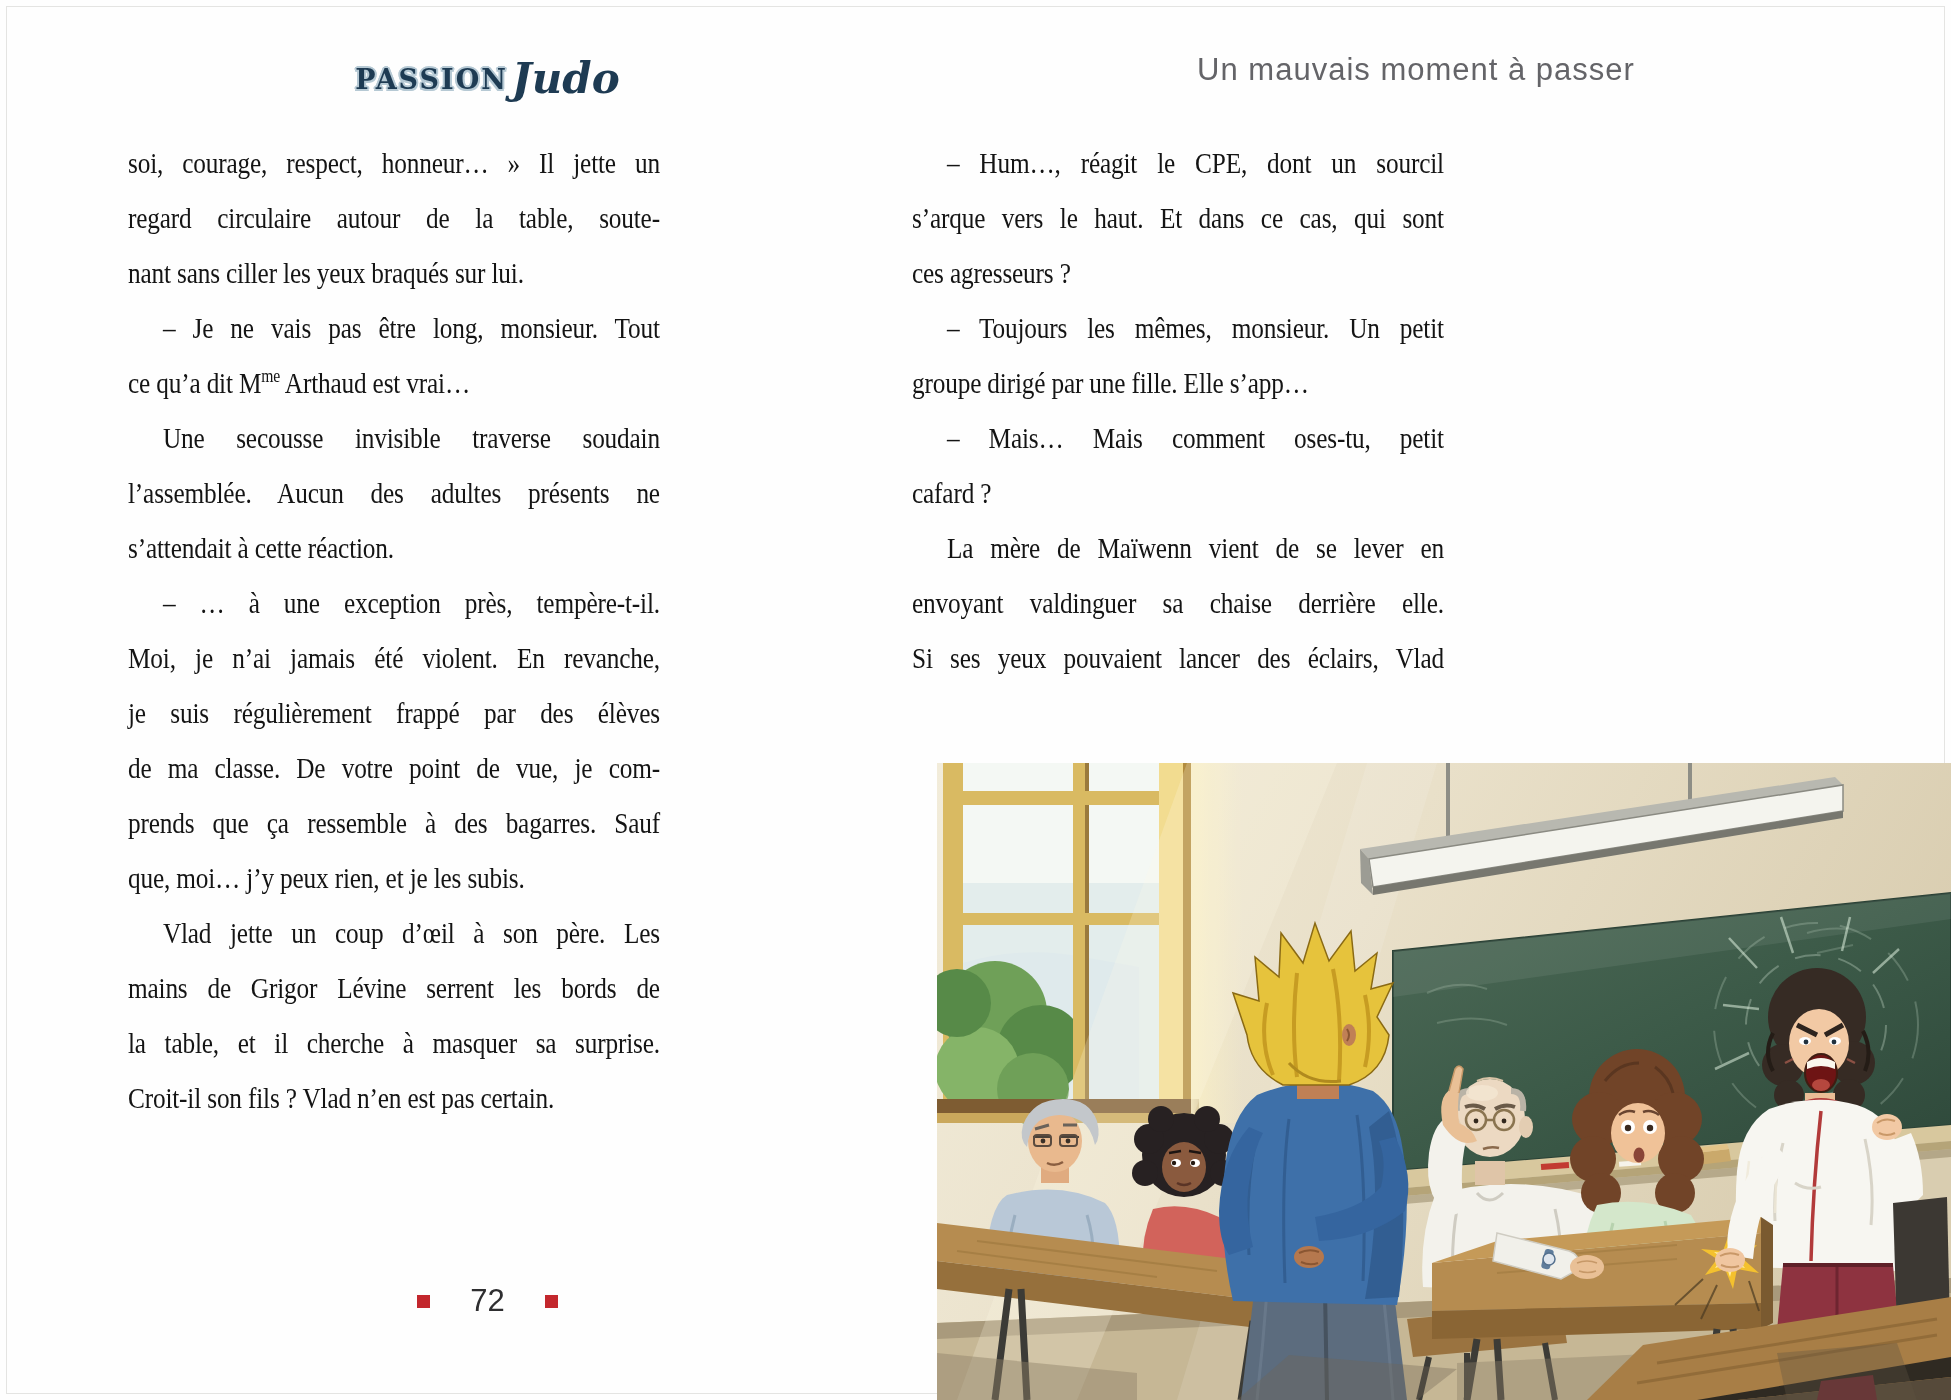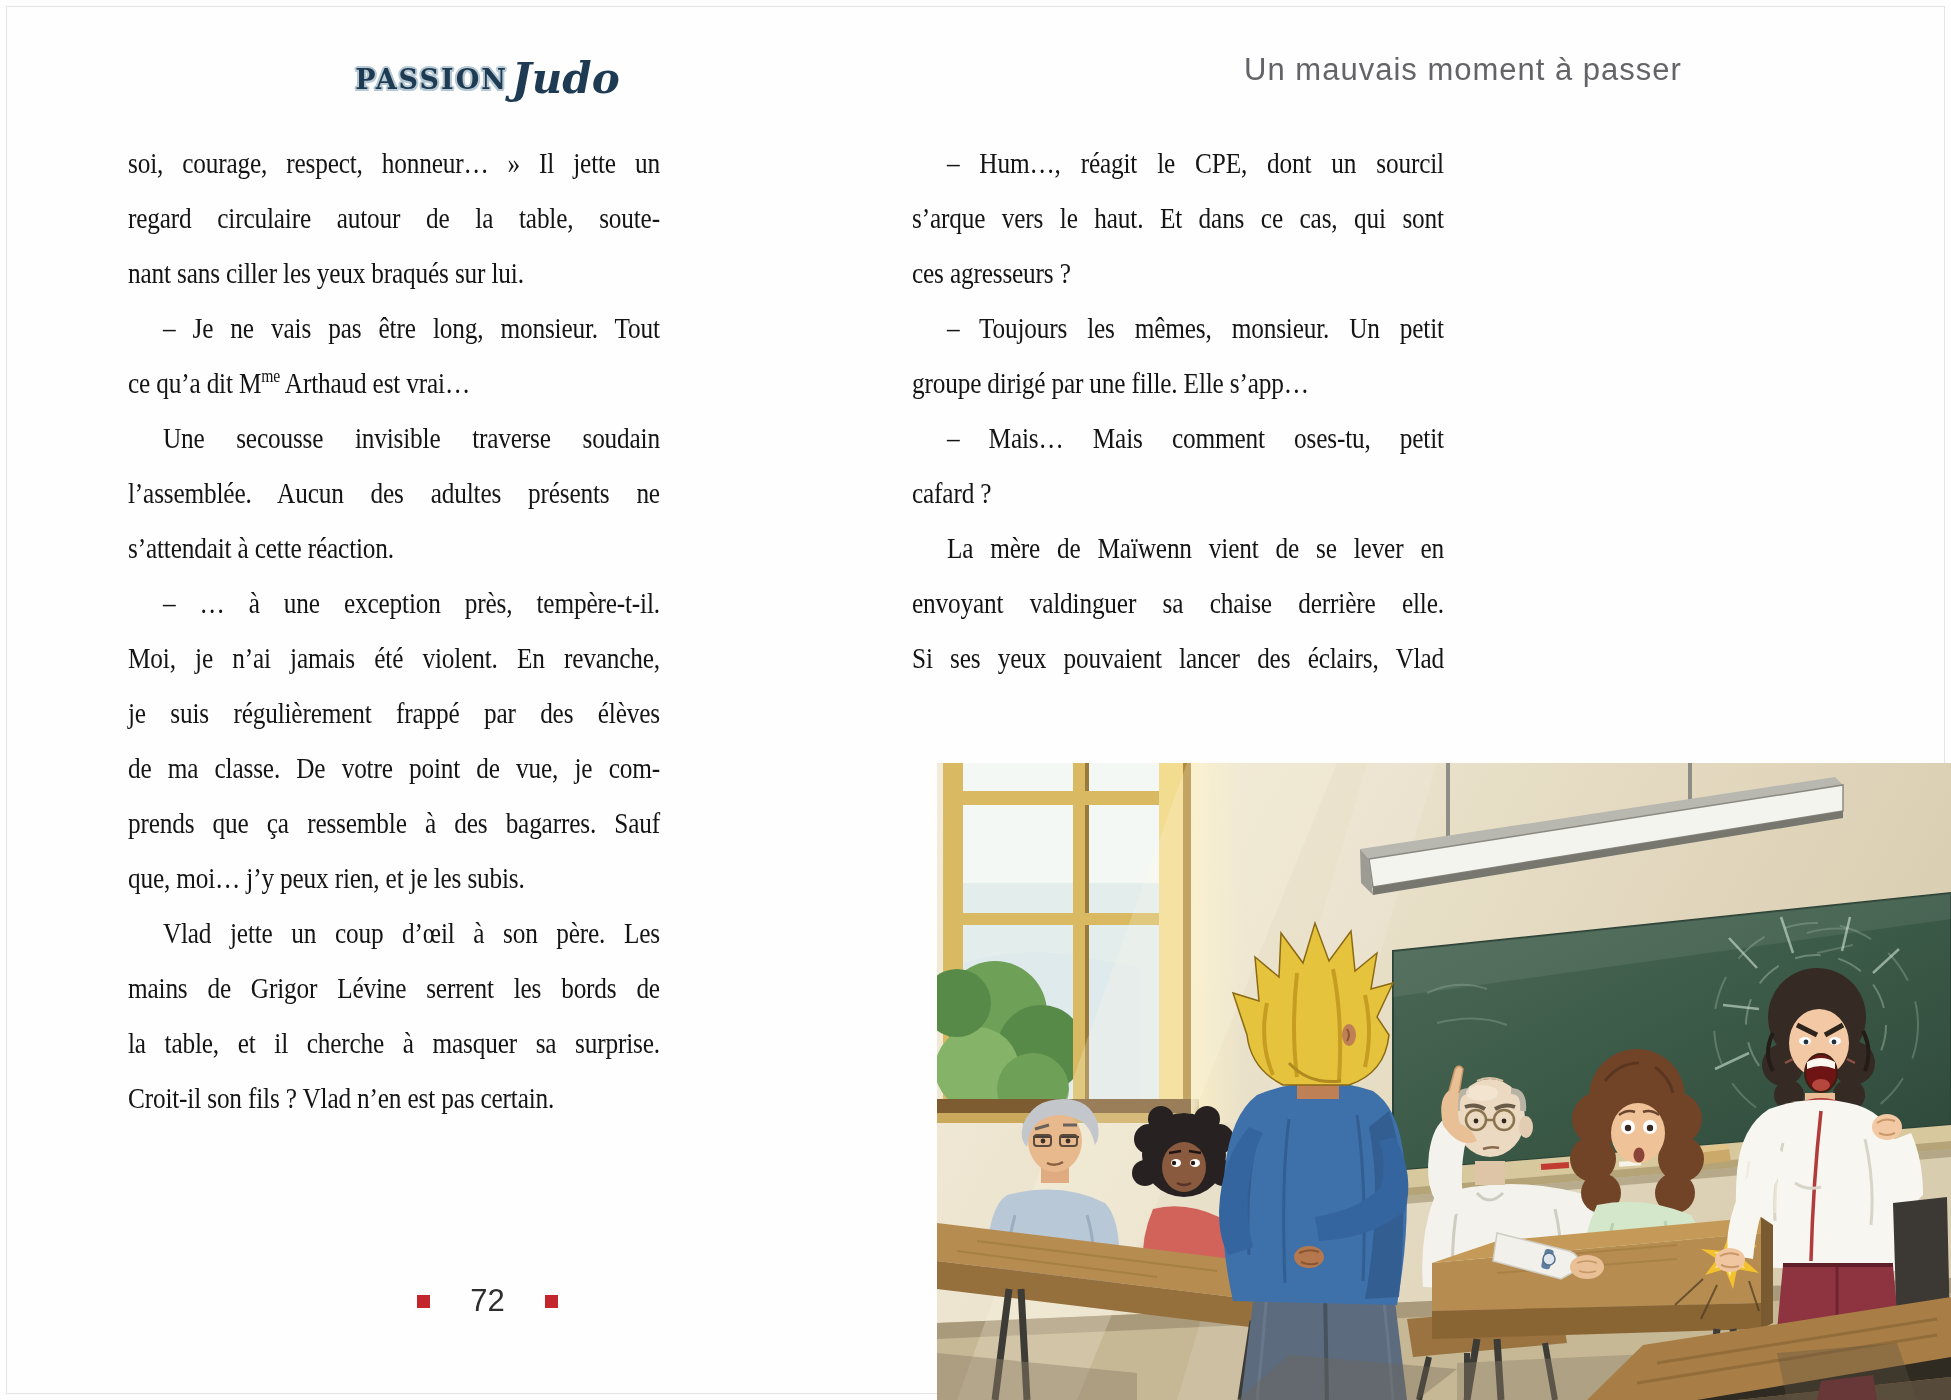--- a/index.html
+++ b/index.html
@@ -10,21 +10,21 @@
        border:1px solid #e4e4e2;pointer-events:none;}
 
   
   .logo{position:absolute;left:0;top:50px;width:975px;text-align:center;white-space:nowrap;}
   .logo-passion{font-family:"DejaVu Serif",serif;font-weight:bold;font-size:27px;
        letter-spacing:2px;color:#1e3b53;
        text-shadow:2px 0 #b6c9d4,-2px 0 #b6c9d4,0 2px #b6c9d4,0 -2px #b6c9d4,
                    1.5px 1.5px #b6c9d4,-1.5px -1.5px #b6c9d4,1.5px -1.5px #b6c9d4,-1.5px 1.5px #b6c9d4;}
   .logo-judo{font-family:"DejaVu Serif",serif;font-style:italic;font-weight:bold;
        font-size:42px;color:#1e3b53;margin-left:4px;position:relative;top:4px;}
-  .chapter-title{position:absolute;left:975px;top:52px;width:976px;text-align:center;
+  .chapter-title{position:absolute;left:928px;top:52px;width:976px;text-align:center;
        font-family:"Liberation Sans",sans-serif;font-size:31px;font-weight:400;
        color:#646468;letter-spacing:1px;}
 
   
   .text-col{position:absolute;top:136px;width:610px;transform:scaleX(0.872);
        transform-origin:left top;}
   .text-col.left{left:128px;}
   .text-col.right{left:912px;}
   .line{margin:0;height:55px;line-height:55px;font-size:29px;color:#141414;
        letter-spacing:-0.2px;text-align:justify;text-align-last:justify;

